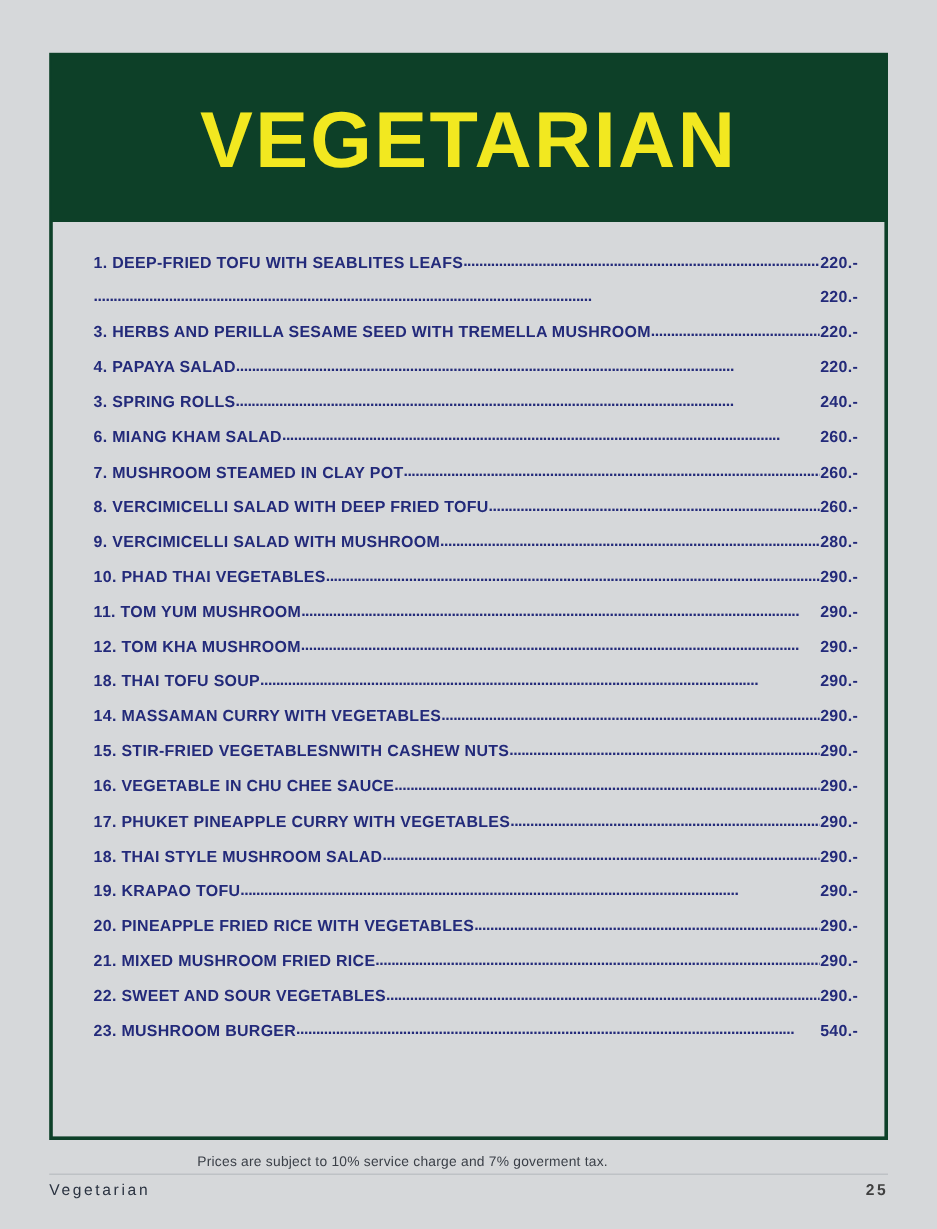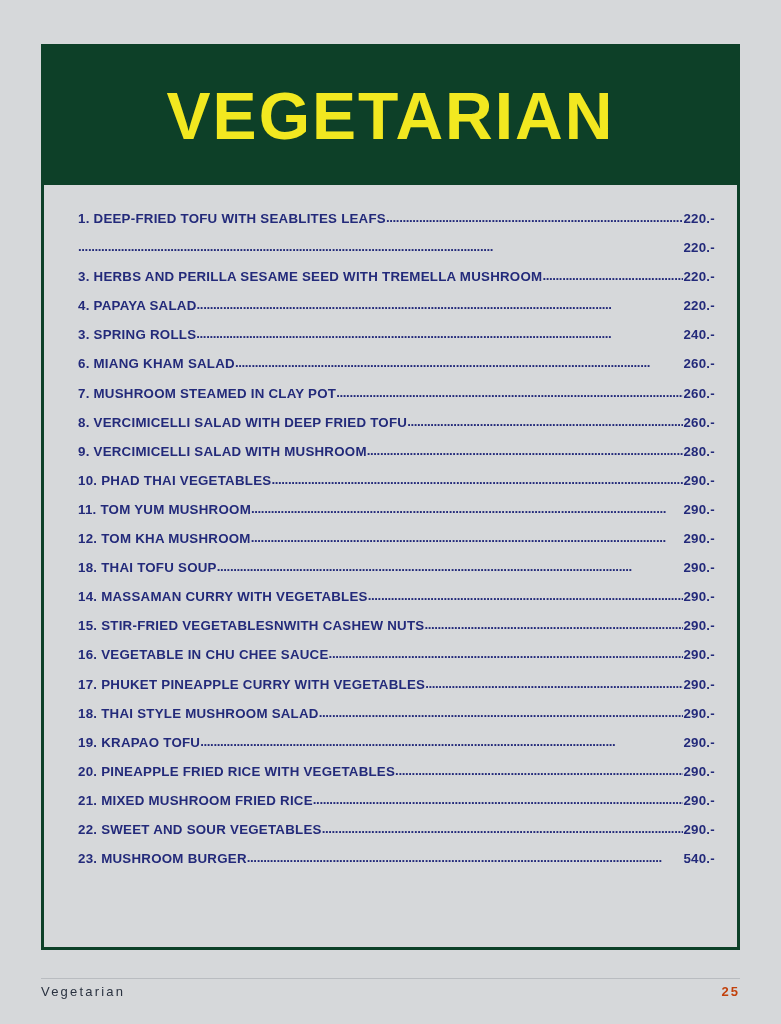--- a/index.html
+++ b/index.html
@@ -100,21 +100,21 @@
     top: 984px;
     width: 699px;
     display: flex;
     justify-content: space-between;
     align-items: center;
     color: #2a3240;
     font-size: 13px;
     letter-spacing: 2.2px;
   }
   .footer-page {
-    color: #c2410c;
+    color: #404040;
     font-weight: bold;
     letter-spacing: 2px;
     text-align: right;
   }
 </style>
 </head>
 <body>
 
 <div class="page">
 
@@ -259,20 +259,21 @@
 
       <div class="item-row">
         <span class="item-name">23. MUSHROOM BURGER</span>
         <span class="leader">..............................................................................................................................</span>
         <span class="item-price">540.-</span>
       </div>
 
     </div>
   </div>
 
+  <div class="note">Prices are subject to 10% service charge and 7% goverment tax.</div>
 
   <div class="footer-rule"></div>
 
   <div class="footer">
     <span>Vegetarian</span>
     <span class="footer-page">25</span>
   </div>
 
 </div>
 

